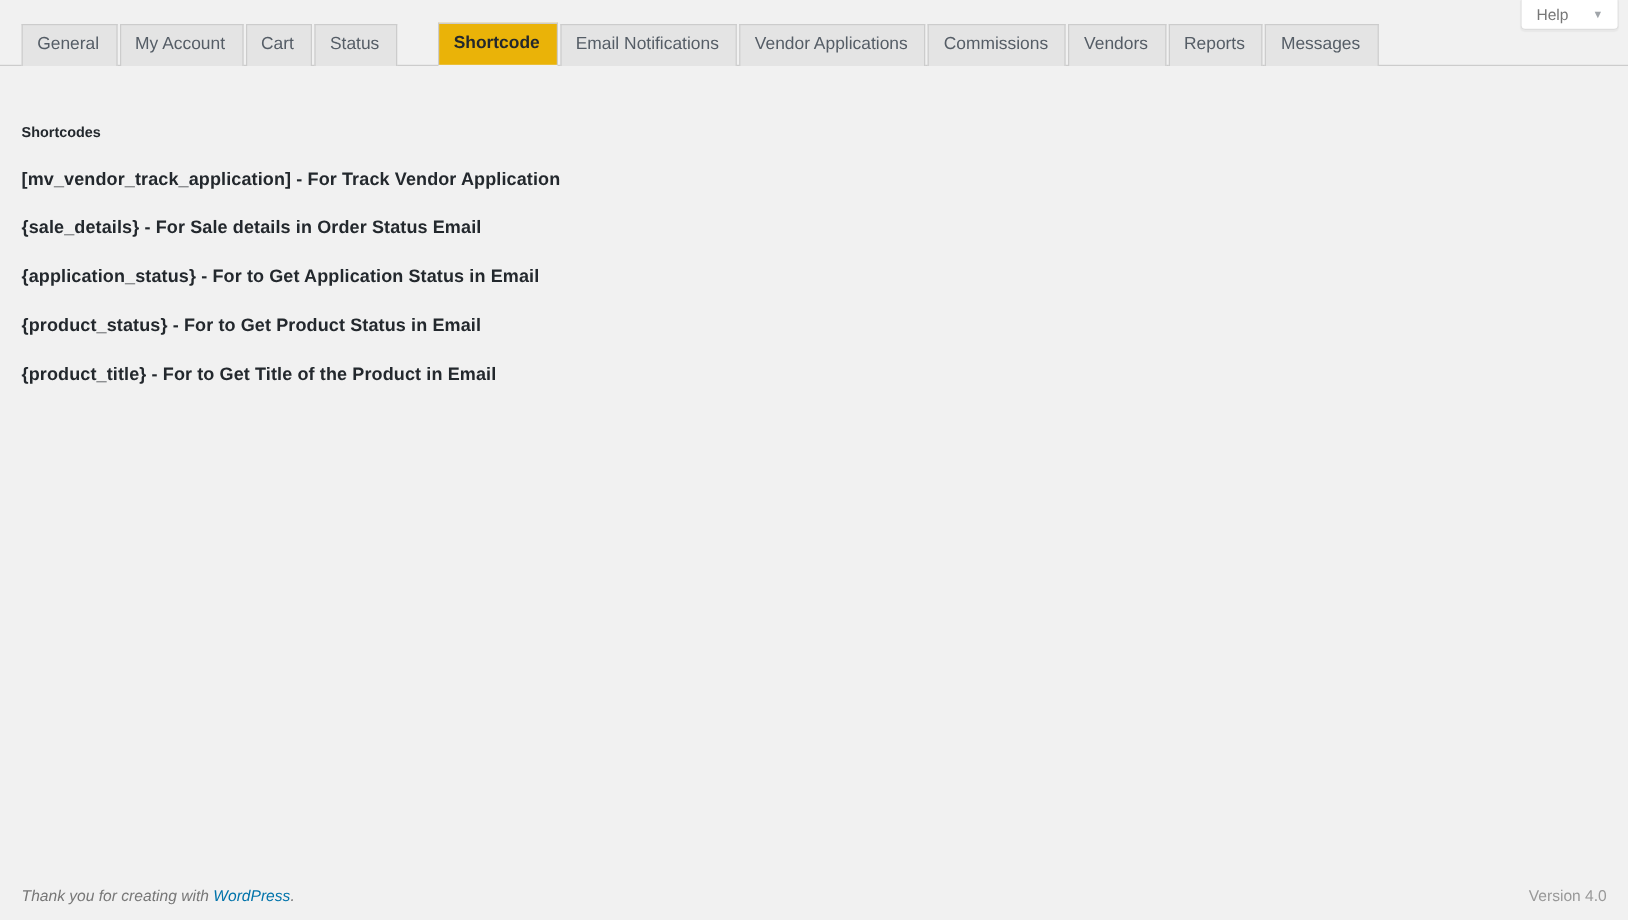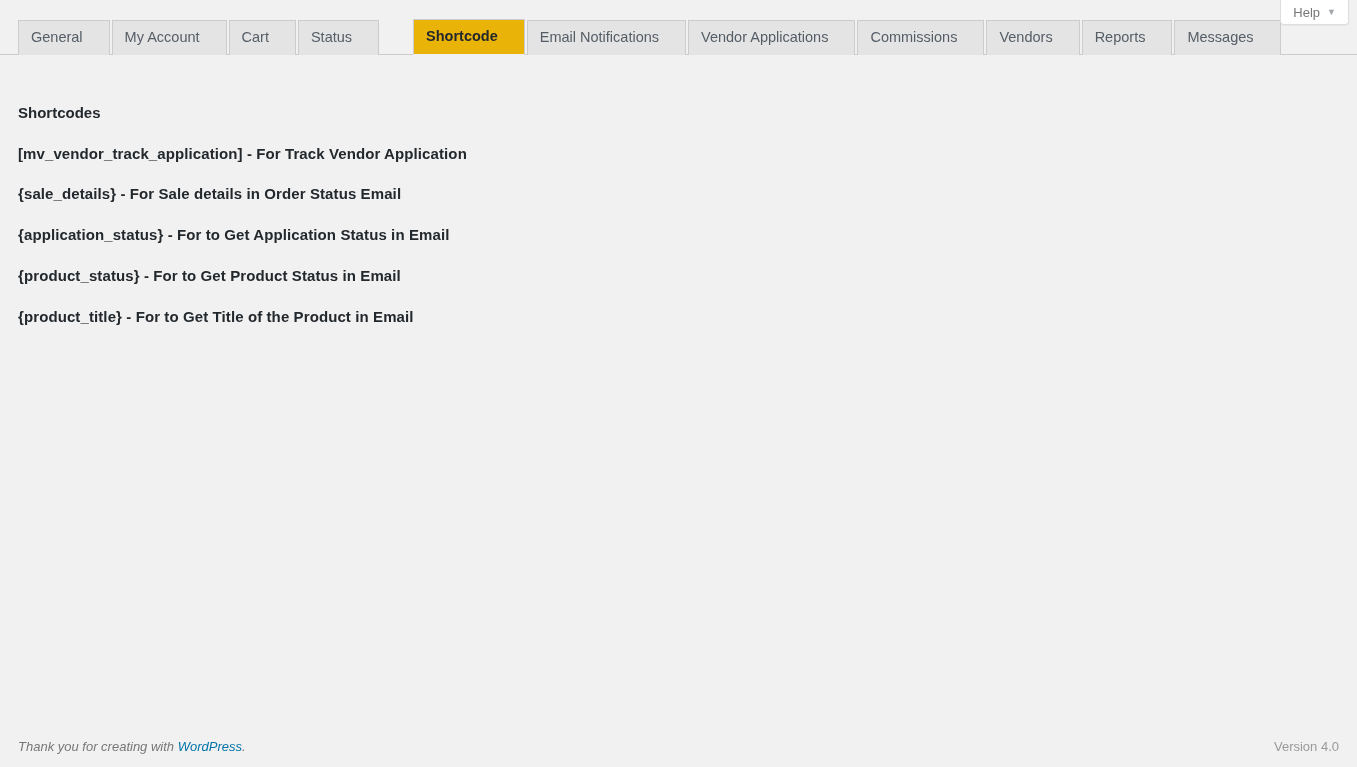--- a/index.html
+++ b/index.html
@@ -28,21 +28,21 @@
   .help-tab {
     background: #ffffff;
     border: 1px solid #dddddd;
     border-top: none;
     border-radius: 0 0 4px 4px;
     height: 25px;
     box-sizing: border-box;
     padding: 0 12px;
     display: flex;
     align-items: center;
-    gap: 7px;
+    gap: 20px;
     font-size: 13px;
     color: #777777;
     cursor: pointer;
     box-shadow: 0 1px 1px rgba(0,0,0,0.04);
   }
   .help-tab .caret {
     font-size: 9px;
     line-height: 1;
     color: #a0a5aa;
   }
@@ -59,21 +59,21 @@
     padding-left: 18px;
     padding-right: 0;
     border-bottom: 1px solid #cccccc;
     line-height: inherit;
     box-sizing: border-box;
   }
   .nav-tab {
     display: inline-block;
     vertical-align: bottom;
     margin: 0 2px -1px 0;
-    padding: 7px 26px 8px 12px;
+    padding: 7px 14px 8px 12px;
     font-size: 14.5px;
     line-height: 1.33;
     font-weight: normal;
     background: #e4e4e4;
     color: #555d66;
     border: 1px solid #cccccc;
     border-bottom: none;
     text-decoration: none;
     white-space: nowrap;
     cursor: pointer;
@@ -95,21 +95,21 @@
   
   .content {
     position: absolute;
     top: 88px;
     left: 0;
     right: 0;
     padding: 0 18px;
     box-sizing: border-box;
   }
   .sc-heading {
-    font-size: 15px;
+    font-size: 12px;
     font-weight: bold;
     color: #23282d;
     margin: 0;
     padding: 15px 0 0 0;
     line-height: 1.3;
   }
   .sc-line {
     font-size: 15px;
     font-weight: bold;
     color: #23282d;

